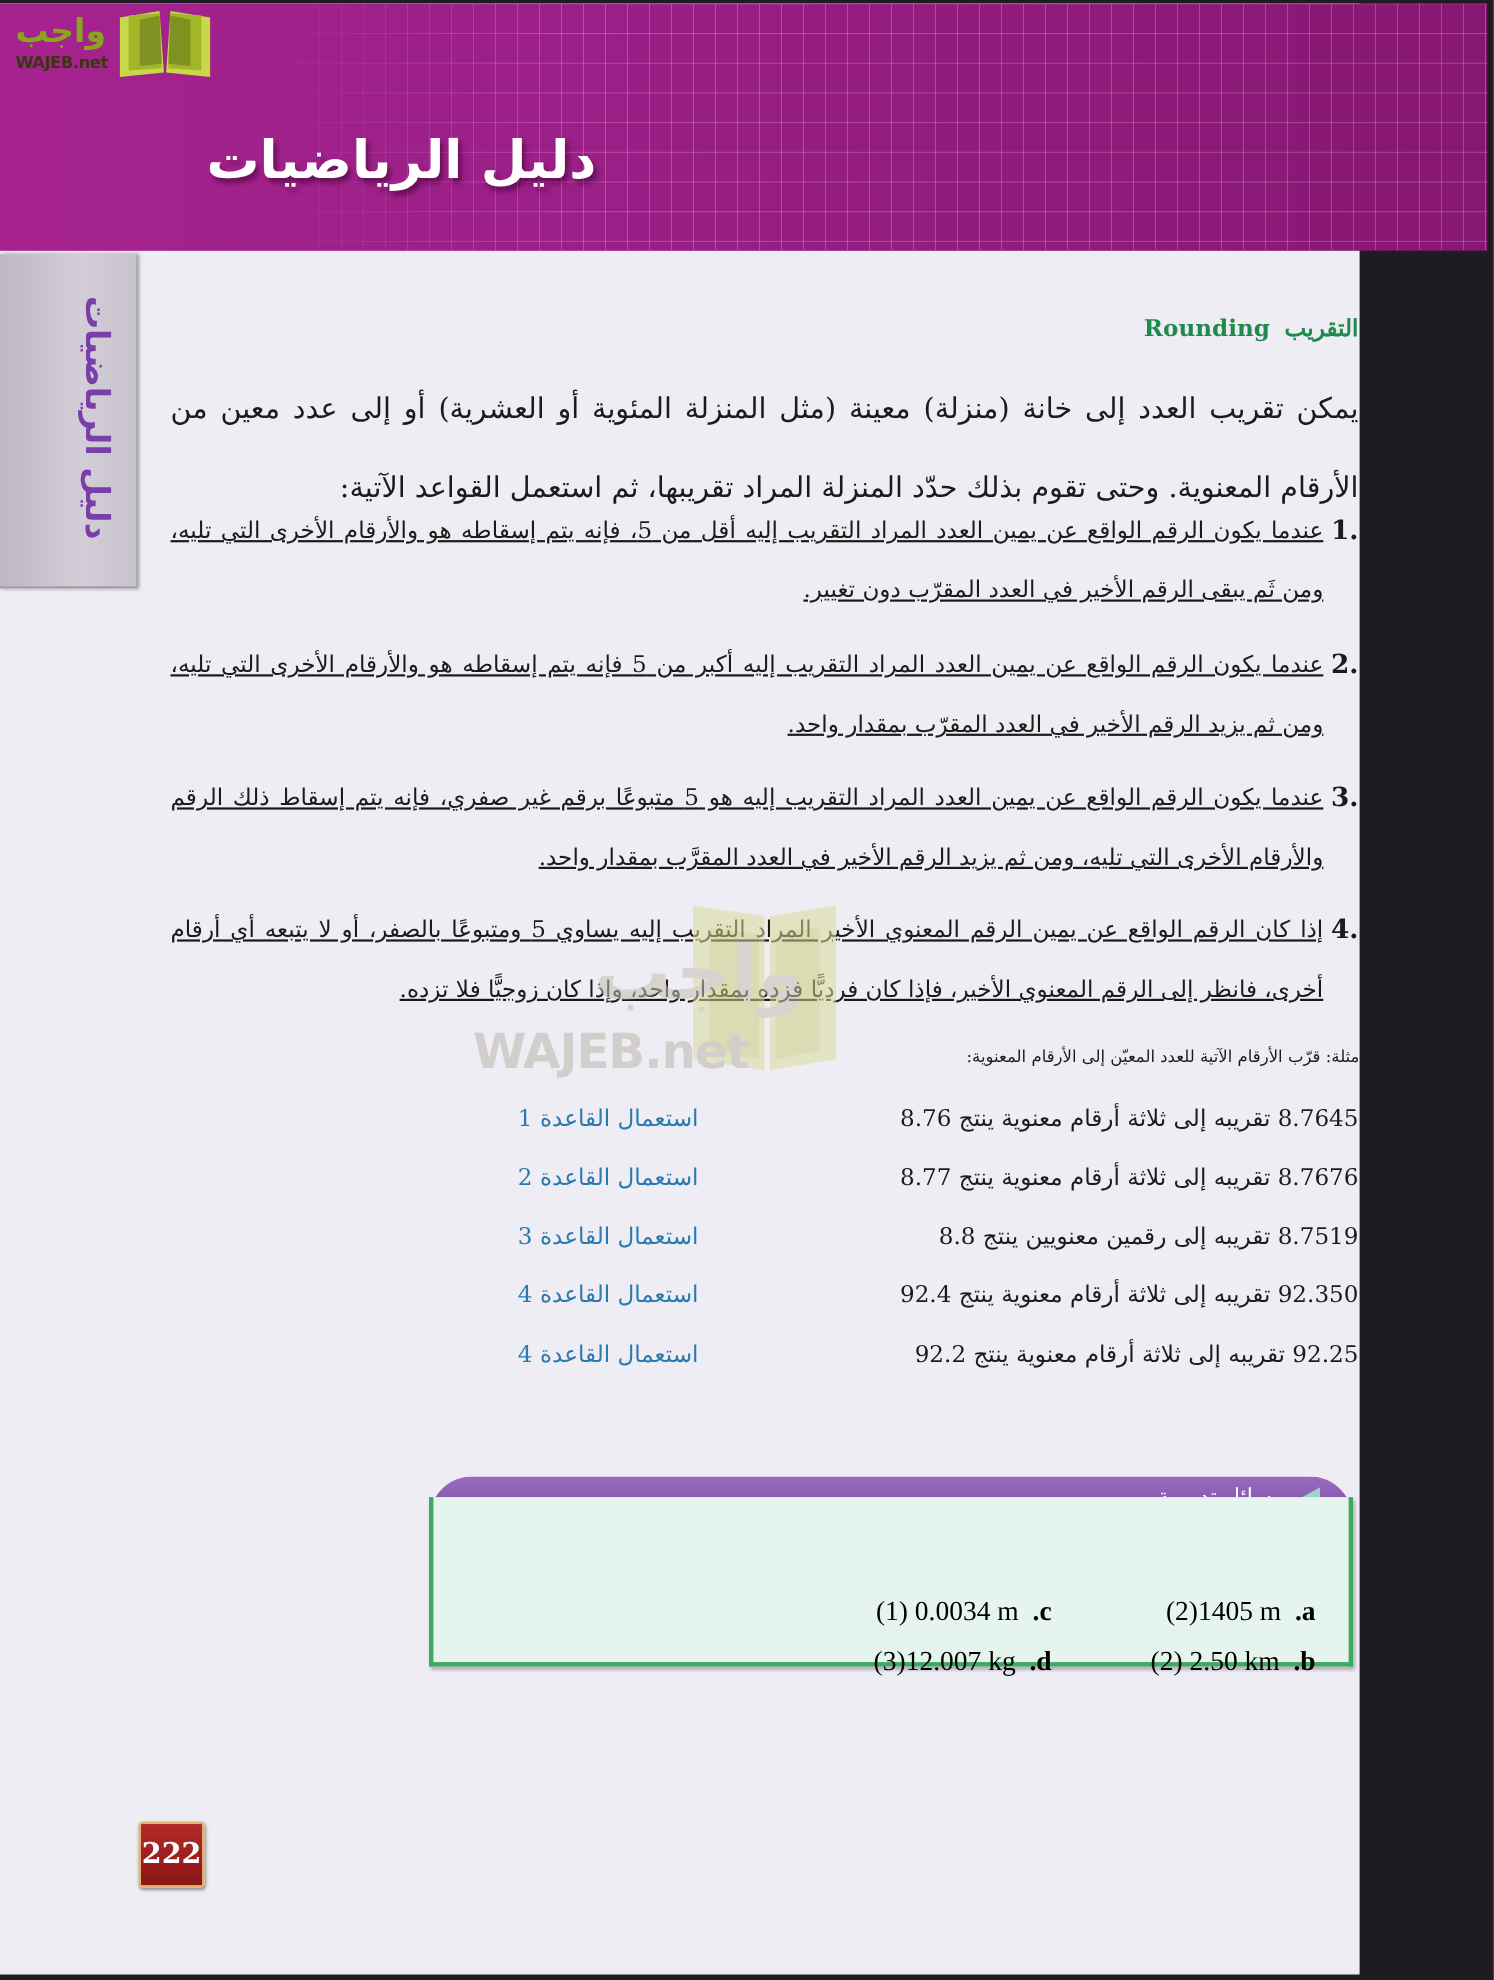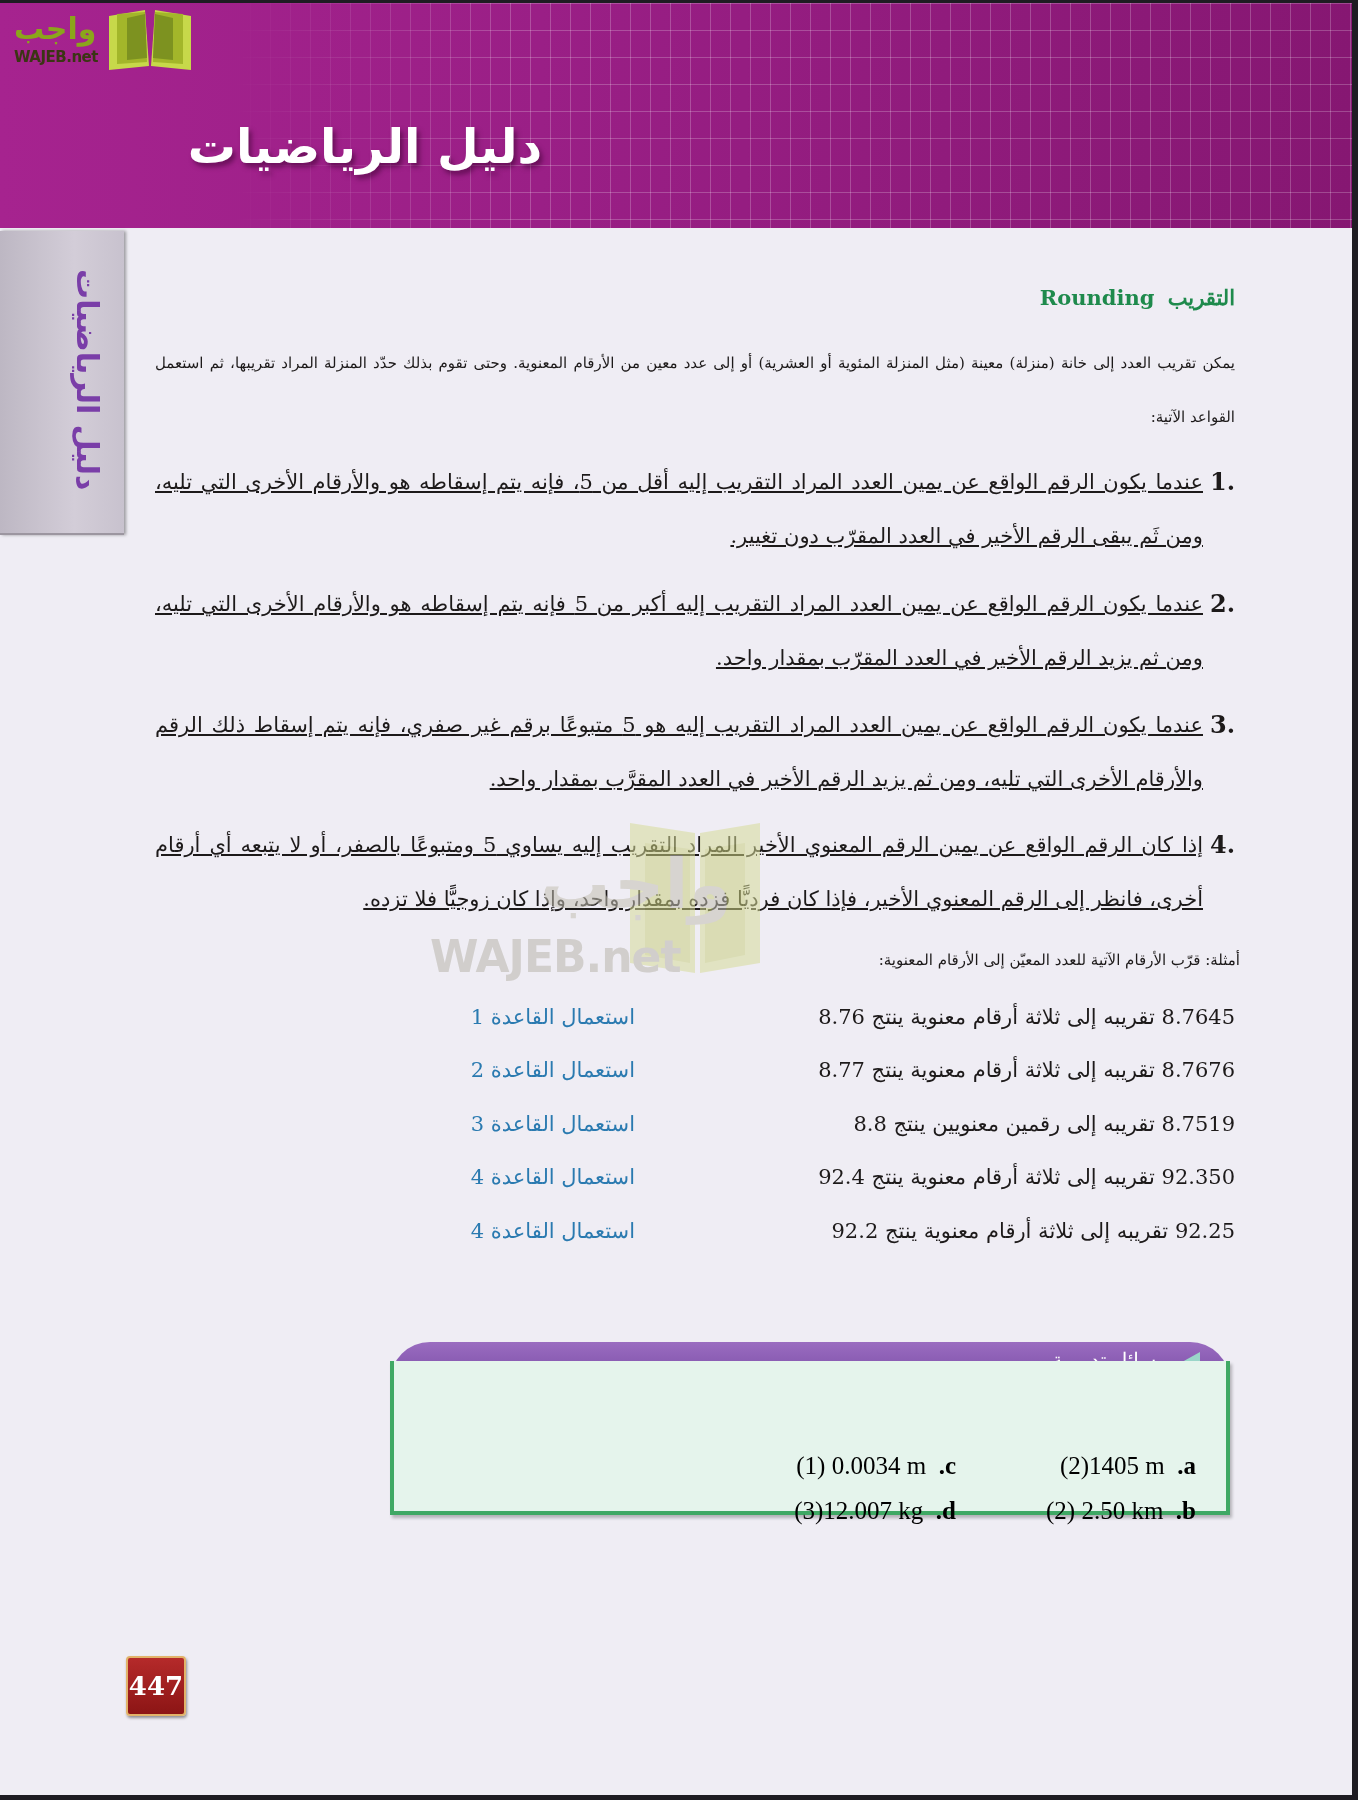--- a/index.html
+++ b/index.html
@@ -2,21 +2,21 @@
 <html><head>
 <meta charset="utf-8">
 <style>
   html, body { margin:0; padding:0; }
   body {
     width:1358px; height:1800px; position:relative; overflow:hidden;
     background:#1e1c22;
     font-family:"DejaVu Serif", serif;
   }
   .page {
-    position:absolute; left:0; top:3px; width:1352px; height:1792px;
+    position:absolute; left:0; top:3px; width:1236px; height:1792px;
     background:#efedf4;
   }
   
   .banner {
     position:absolute; left:0; top:0; width:1352px; height:225px;
     background: linear-gradient(90deg, #a6238f 0%, #9a1f86 40%, #861772 100%);
     overflow:hidden;
   }
   .banner-grid {
     position:absolute; left:230px; top:0; right:0; bottom:0;
@@ -56,21 +56,21 @@
     position:absolute; left:70px; top:38px;
     writing-mode: vertical-rl;
     color:#7a3ea8; font-family:"DejaVu Sans", sans-serif; font-weight:bold;
     font-size:30px; direction:rtl; white-space:nowrap;
   }
 
   .content { position:absolute; left:155px; top:0; width:1080px; direction:rtl; color:#1d1a1a; }
   .section-title {
     position:absolute; right:0; top:282px; color:#1e8a4c; font-weight:bold; font-size:21px;
   }
-  .para { position:absolute; right:0; width:1080px; font-size:15px; line-height:54px; text-align:justify; }
+  .para { position:absolute; right:0; width:1080px; font-size:26px; line-height:72px; text-align:justify; }
   .rule { position:absolute; right:0; width:1080px; font-size:21px; line-height:54px; }
   .rule-num {
     position:absolute; right:0; top:0; font-weight:bold; font-size:24px; direction:ltr;
   }
   .rule-text { margin-right:32px; text-align:justify;text-decoration:underline; }
 
   .examples-title { position:absolute; right:-5px; top:948px; font-size:15px; }
   .ex-row { position:absolute; right:0; width:1080px; height:40px; font-size:21px; }
   .ex-text { position:absolute; right:0; top:0; white-space:nowrap; }
   .ex-rule { position:absolute; right:600px; top:0; color:#2a7ab0; white-space:nowrap; }
@@ -221,14 +221,14 @@
         <span>(1) 0.0034 m</span>&nbsp;
         <b>.c</b>
       </div>
       <div class="opt" style="right:270px; top:101px;">
         <span>(3)12.007 kg</span>&nbsp;
         <b>.d</b>
       </div>
     </div>
   </div>
 
-  <div class="page-num">447</div>
+  <div class="page-num">222</div>
 </div>
 
 </body></html>

